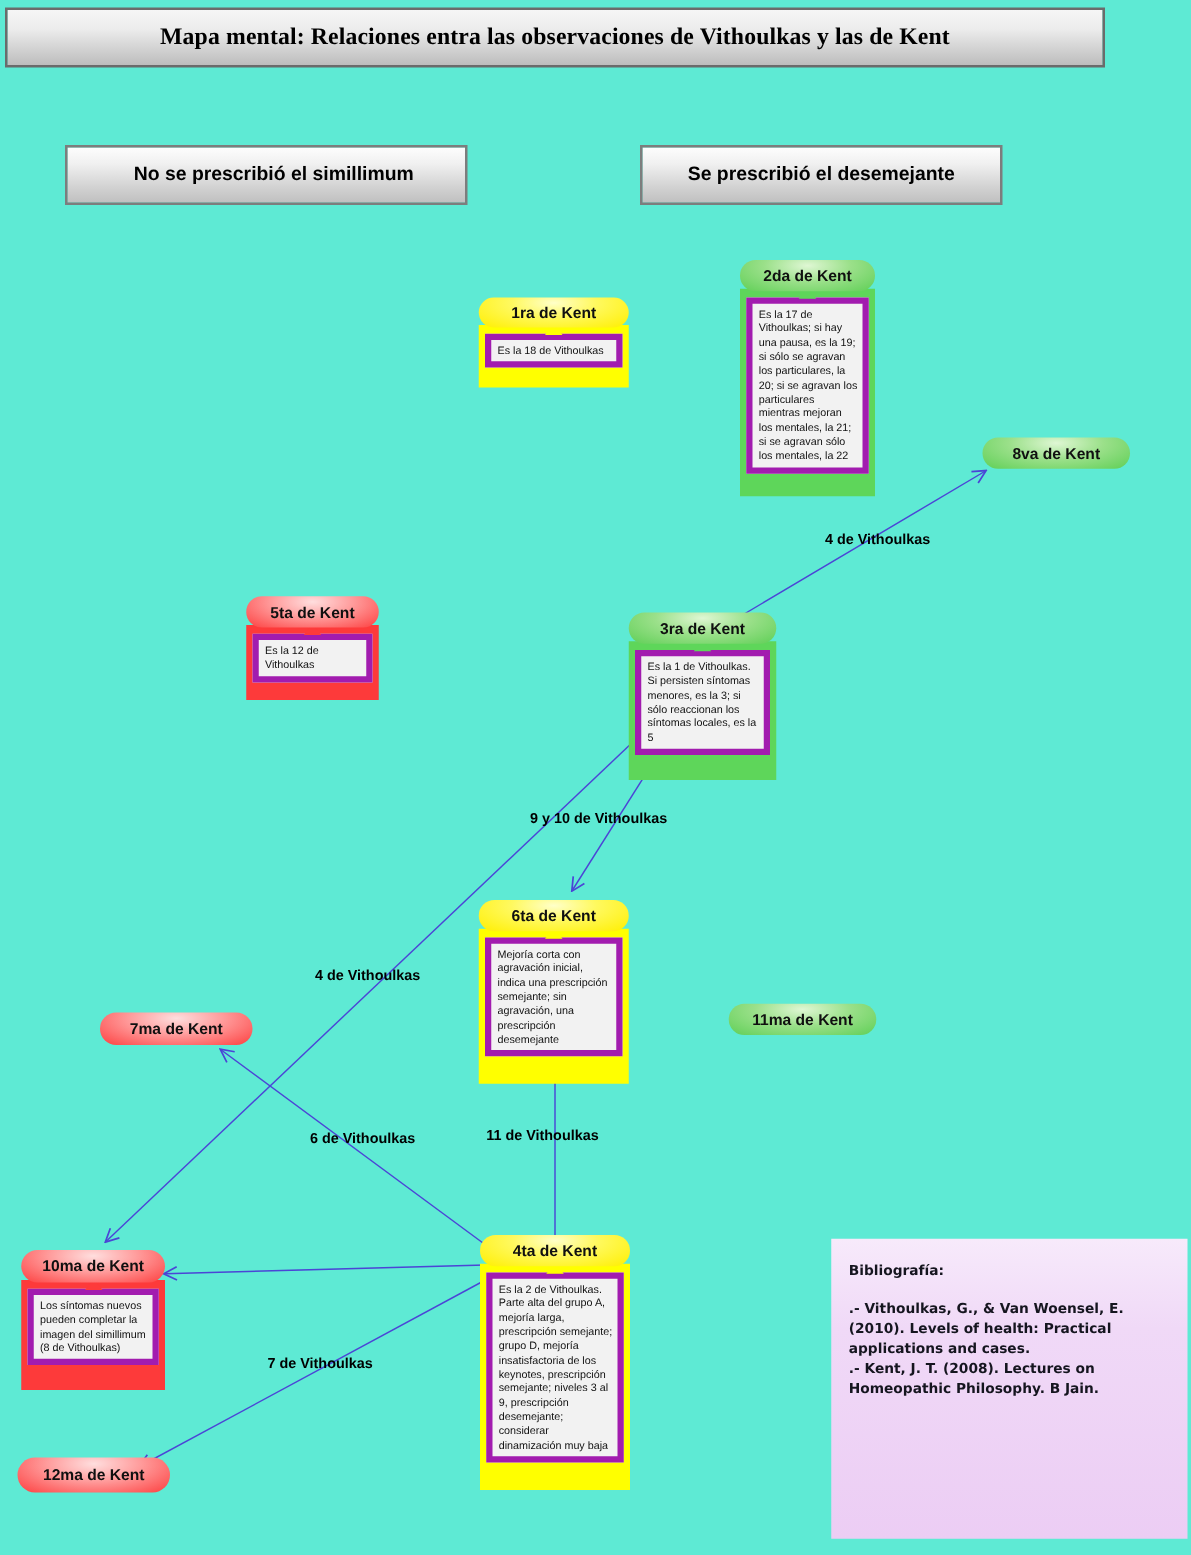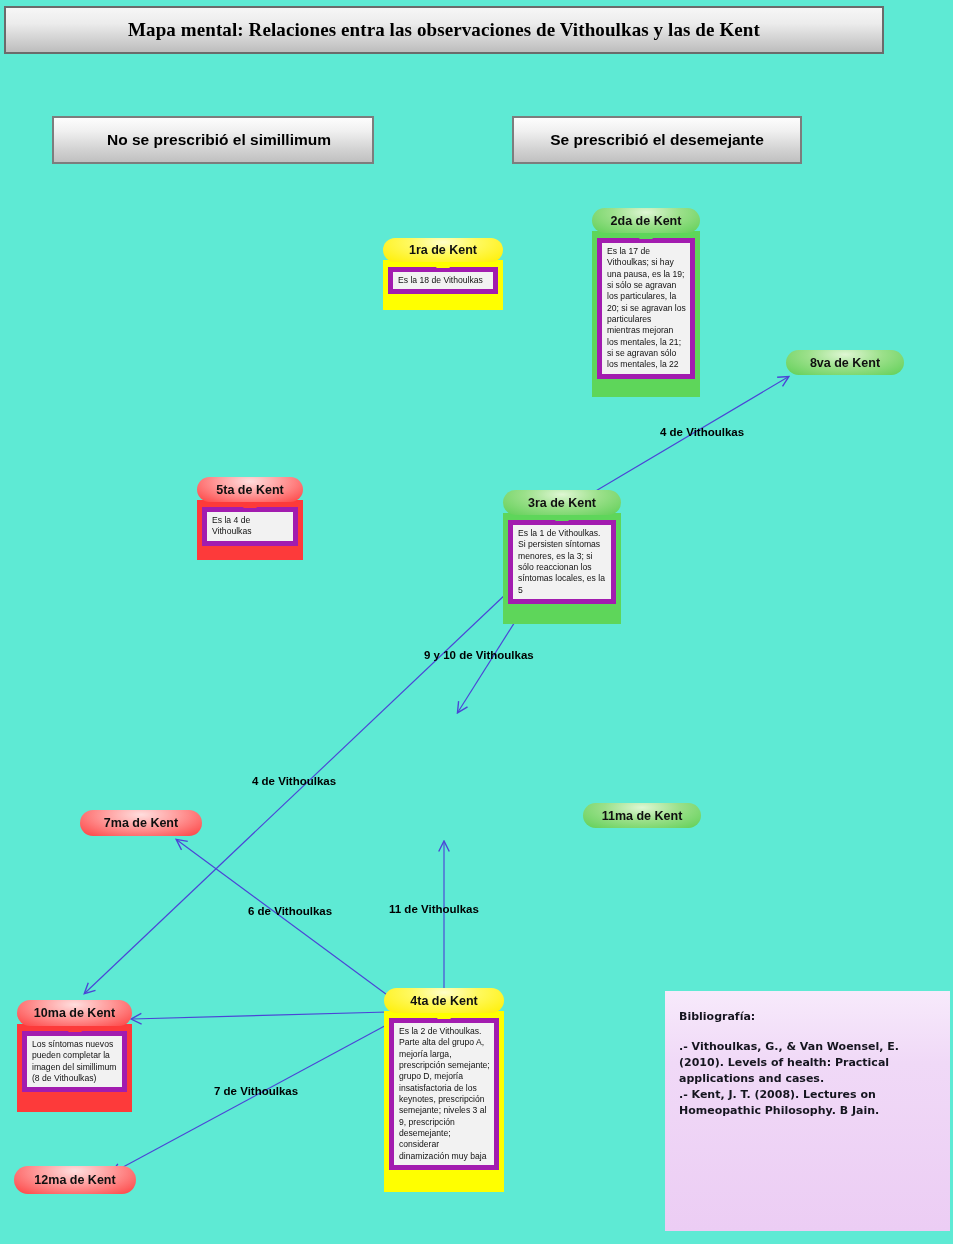--- a/index.html
+++ b/index.html
@@ -220,32 +220,39 @@
   </div>
 
   <div class="node g" id="node-kent8" style="left:786px; top:350px; width:118px;">
     <div class="cap" style="height:25px;">8va de Kent</div>
   </div>
 
   <div class="node r" id="node-kent5" style="left:197px; top:477px; width:106px;">
     <div class="cap" style="height:25px;">5ta de Kent</div>
     <div class="body" style="padding-bottom:14px;">
       <div class="notch"></div>
-      <div class="inner">Es la 4 de Vithoulkas</div>
+      <div class="inner">Es la 12 de Vithoulkas</div>
     </div>
   </div>
 
   <div class="node g" id="node-kent3" style="left:503px; top:490px; width:118px;">
     <div class="cap" style="height:25px;">3ra de Kent</div>
     <div class="body" style="padding-bottom:20px;">
       <div class="notch"></div>
       <div class="inner" style="min-height:44px;">Es la 1 de Vithoulkas. Si persisten síntomas menores, es la 3; si sólo reaccionan los síntomas locales, es la 5</div>
     </div>
   </div>
 
+  <div class="node y" id="node-kent6" style="left:383px; top:720px; width:120px;">
+    <div class="cap" style="height:25px;">6ta de Kent</div>
+    <div class="body" style="padding-bottom:22px;">
+      <div class="notch"></div>
+      <div class="inner" style="min-height:48px;">Mejoría corta con agravación inicial, indica una prescripción semejante; sin agravación, una prescripción desemejante</div>
+    </div>
+  </div>
 
   <div class="node r" id="node-kent7" style="left:80px; top:810px; width:122px;">
     <div class="cap" style="height:26px;">7ma de Kent</div>
   </div>
 
   <div class="node g" id="node-kent11" style="left:583px; top:803px; width:118px;">
     <div class="cap" style="height:25px;">11ma de Kent</div>
   </div>
 
   <div class="node r" id="node-kent10" style="left:17px; top:1000px; width:115px;">

